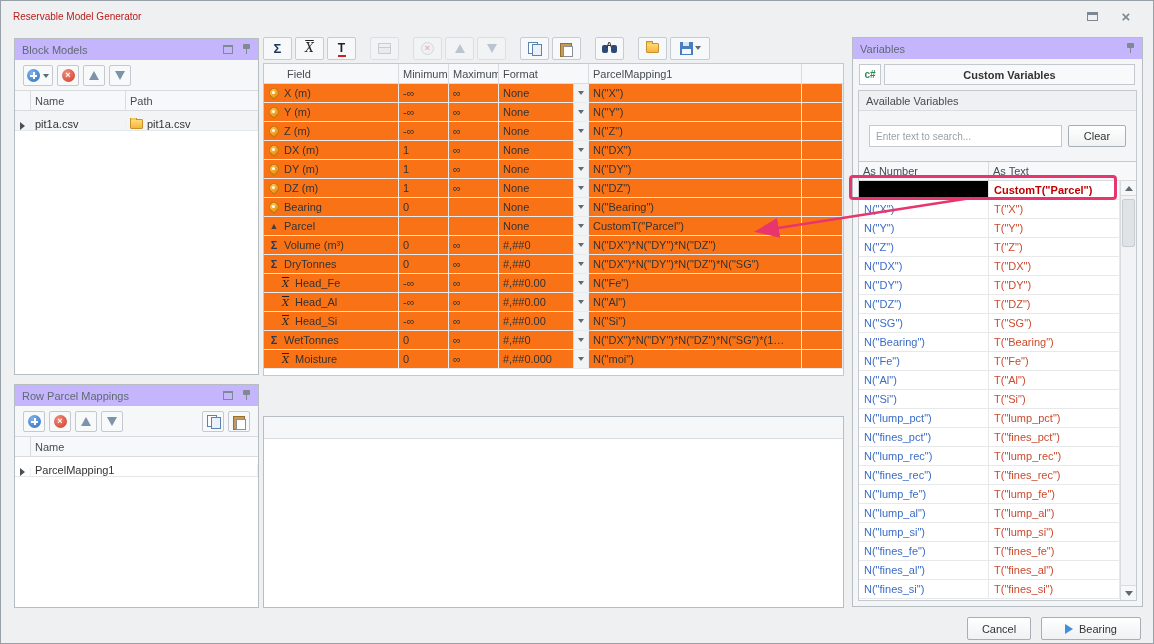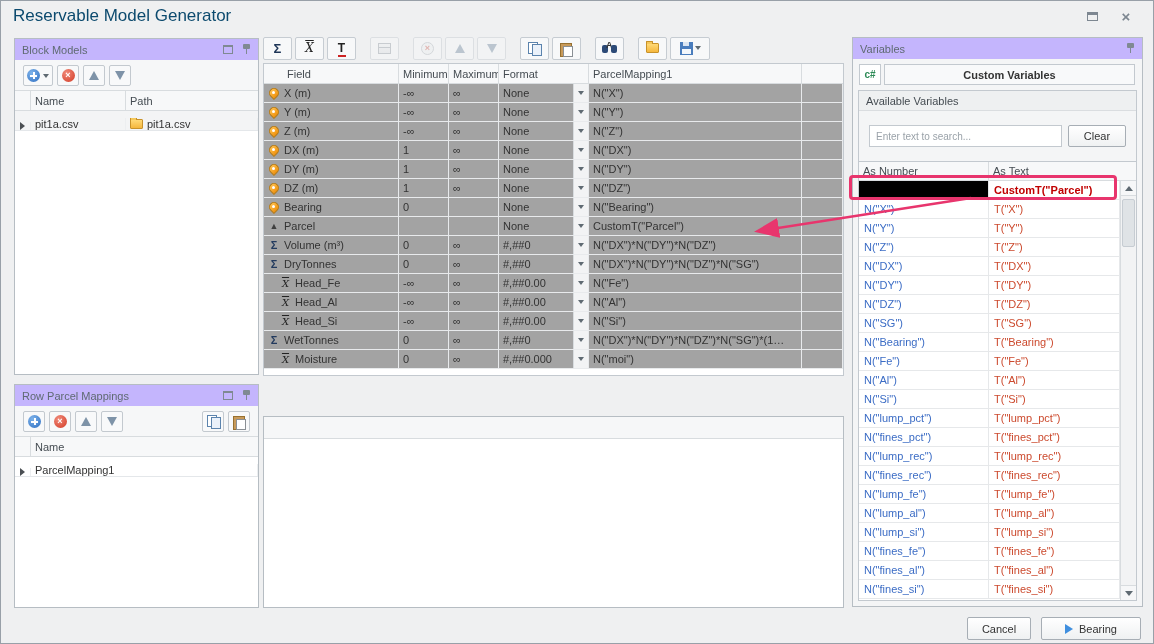--- a/index.html
+++ b/index.html
@@ -1,20 +1,20 @@
 <!DOCTYPE html>
 <html><head>
 <meta charset="utf-8">
 <style>
 *{box-sizing:border-box;margin:0;padding:0}
 body{font-family:"Liberation Sans","DejaVu Sans",sans-serif;font-size:11px;color:#333}
 .window{position:relative;width:1154px;height:644px;background:#eff0f1;border:1px solid #98a0a8;overflow:hidden}
 
 .titlebar{position:absolute;left:0;top:0;width:100%;height:30px;display:flex;align-items:center;padding:0 12px}
-.title{font-size:17px;color:#0c4a6e}
+.title{font-size:10px;color:#b91c1c}
 .winbtns{margin-left:auto;display:flex;gap:16px;align-items:center;padding-right:6px}
 .winbtn{display:flex;align-items:center;justify-content:center;width:18px;height:18px;cursor:pointer}
 .ic-restore{display:inline-block;width:11px;height:9px;border:1px solid #7d8791;border-top-width:3px}
 .ic-close{font-size:15px;color:#7d8791;font-weight:bold;line-height:1}
 
 .panel{position:absolute;background:#f6f7f8;border:1px solid #b6bdc3}
 .phead{height:21px;display:flex;align-items:center;padding:0 7px;color:#5f6a72;background:#c4b5fd}
 .phicons{margin-left:auto;display:flex;gap:9px;align-items:center}
 .ic-dock{width:10px;height:9px;border:1px solid #7f8992;border-top-width:2px;display:inline-block}
 .ic-pushpin{position:relative;width:9px;height:11px;display:inline-block}
@@ -74,21 +74,21 @@
 
 #fields-grid{position:absolute;left:262px;top:62px;width:581px;height:313px;background:#fff;border:1px solid #c3c9cf;overflow:hidden}
 .fgh{display:flex;height:20px;background:#f7f8f9;border-bottom:1px solid #d8dcdf;color:#454c52}
 .fgh .gh.c-field{padding-left:23px}
 .c-field{width:135px}
 .c-min{width:50px}
 .c-max{width:50px}
 .c-fmt{width:90px}
 .c-map{width:213px}
 .c-x{flex:1;border-right:none}
-.frow{display:flex;height:19px;border-bottom:1px solid #e8eaec;background:#a3a3a3}
+.frow{display:flex;height:19px;border-bottom:1px solid #e8eaec;background:#f97316}
 .cell{border-right:1px solid #e8eaec;display:flex;align-items:center;gap:4px;padding:0 4px;overflow:hidden;white-space:nowrap}
 .cell.c-field.indent{padding-left:16px}
 .ic-pin{width:12px;height:13px;position:relative;flex:0 0 auto}
 .ic-pin::before{content:"";position:absolute;left:1px;top:1px;width:8px;height:8px;background:linear-gradient(#ffc04d,#f0920e);border:1px solid #b97a10;border-radius:50% 50% 50% 0;transform:rotate(-45deg)}
 .ic-pin::after{content:"";position:absolute;left:4px;top:4px;width:3px;height:3px;background:#fff;border-radius:50%}
 .ic-sigma{font-weight:bold;color:#223a5e;font-size:11px;width:12px;text-align:center;flex:0 0 auto}
 .ic-xbar{font-family:"DejaVu Serif","Liberation Serif",serif;font-style:italic;text-decoration:overline;font-size:10px;color:#222;width:11px;text-align:center;flex:0 0 auto}
 .ic-delta{color:#3f3f3f;font-size:9px;width:12px;text-align:center;flex:0 0 auto}
 .combo{position:relative;}
 .ddbtn{position:absolute;right:0;top:0;bottom:0;width:15px;background:#f2f3f4;border-left:1px solid #d8dcdf;display:flex;align-items:center;justify-content:center;cursor:pointer}

